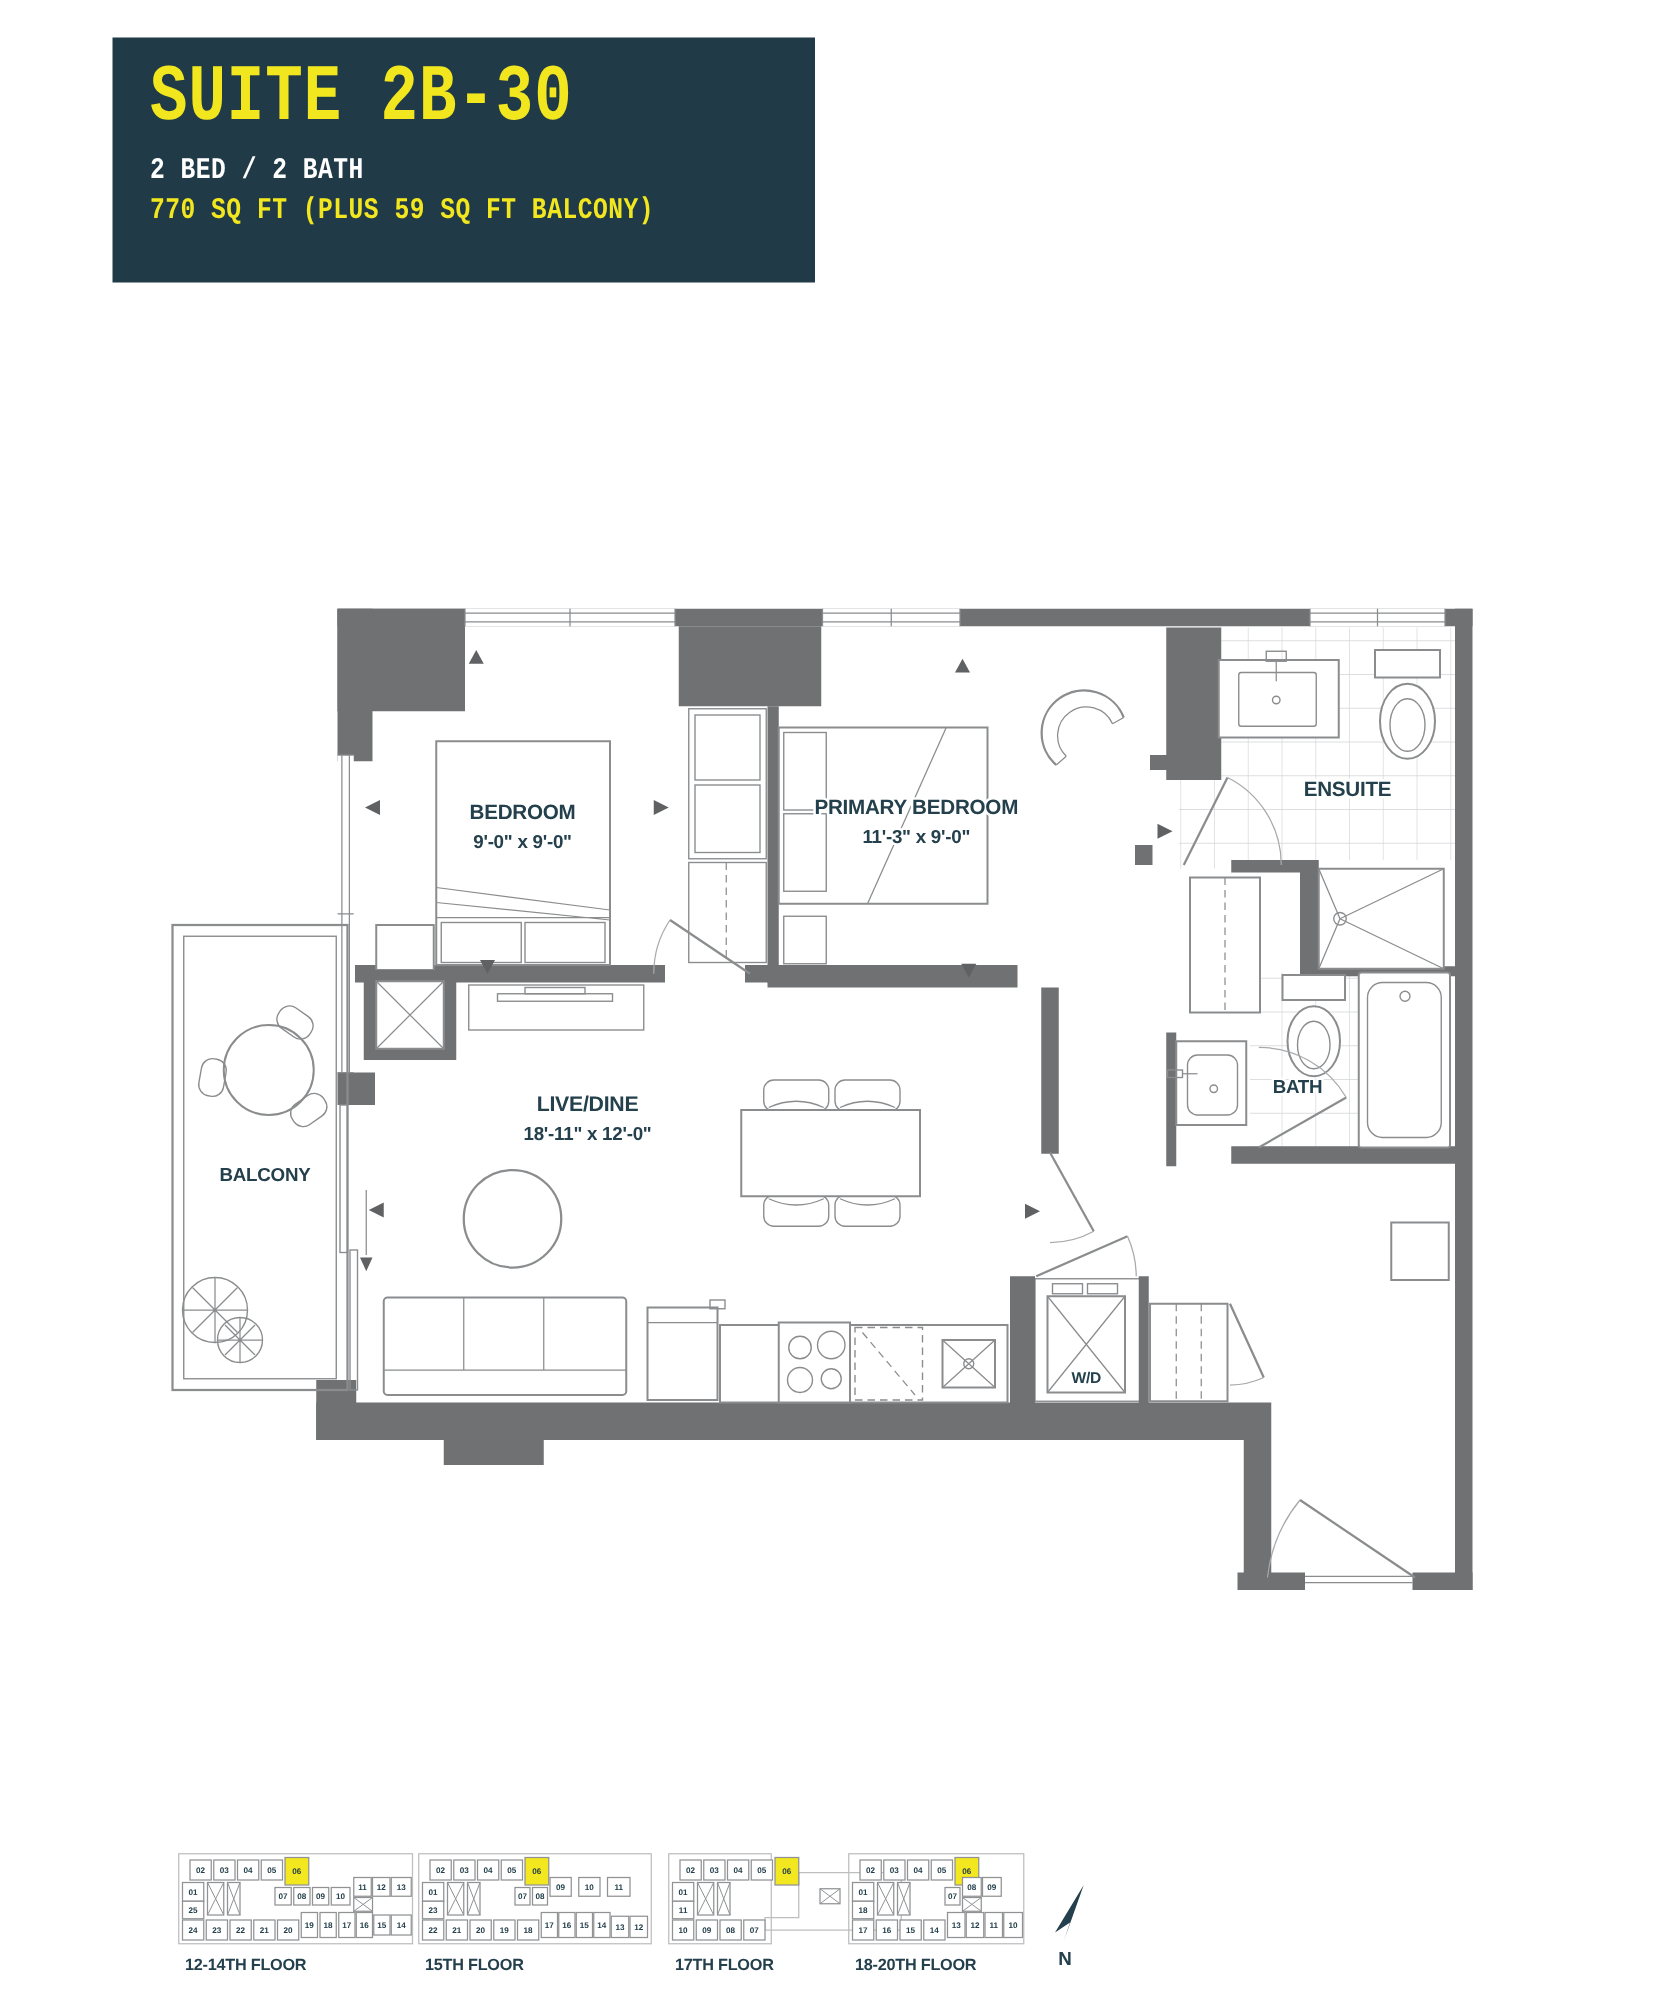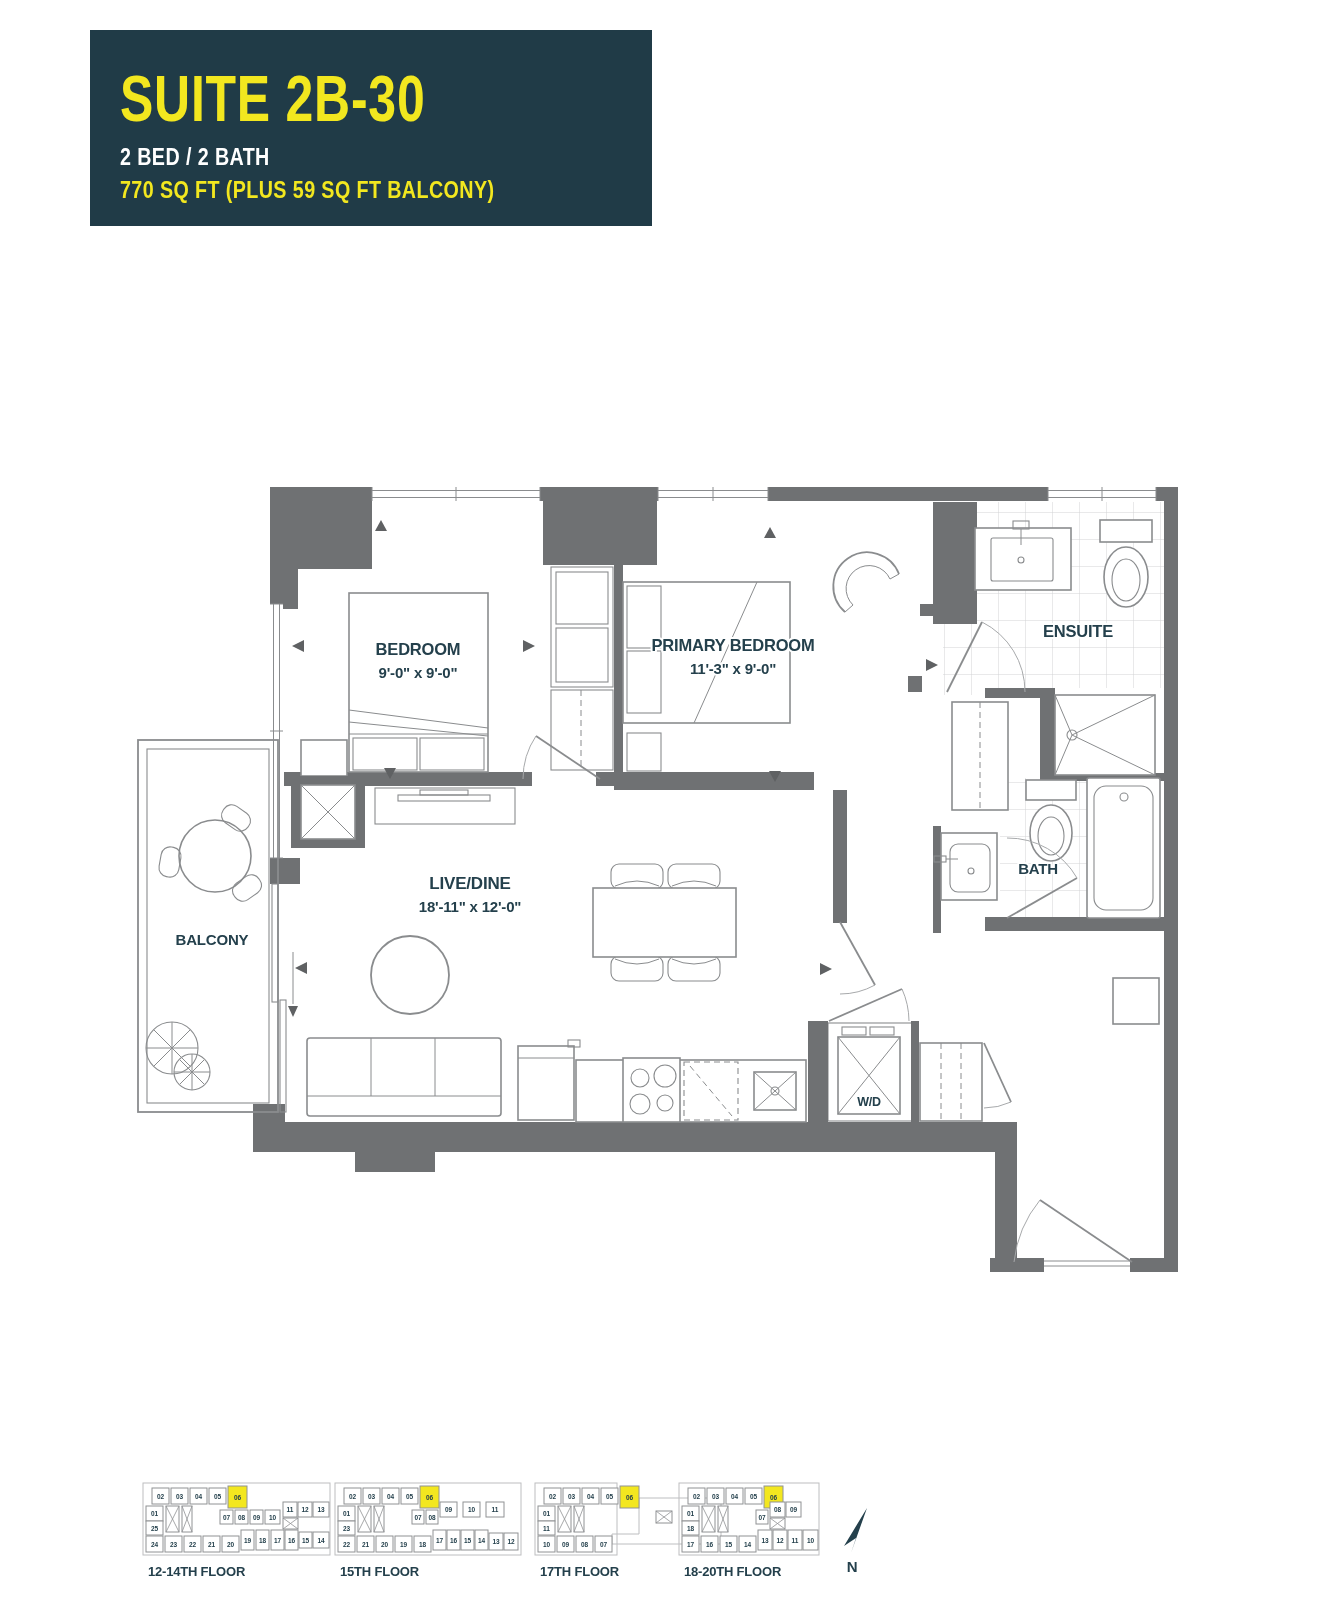--- a/index.html
+++ b/index.html
@@ -1,21 +1,21 @@
 <!DOCTYPE html>
 <html style="--header-bg: #203B47; --accent-yellow: #F2E71F; --wall: #6F7173; --line: #8A8C8E; --text: #24404C; --highlight: #F3E71F; --arrow: #5F6163; --tile: #D2D3D5;"><head>
 <meta charset="utf-8">
 <style>
   :root{
     --header-bg:#203B47; --accent-yellow:#F2E71F; --wall:#6F7173; --line:#8A8C8E;
     --text:#24404C; --highlight:#F3E71F; --arrow:#5F6163; --tile:#D2D3D5;
   }
   html,body{margin:0;padding:0;background:#fff;}
   .page{position:relative;width:1332px;height:1600px;background:#fff;overflow:hidden;font-family:"Liberation Sans",sans-serif;}
-  .header{position:absolute;left:90px;top:30px;width:562px;height:196px;background:var(--header-bg);box-sizing:border-box;padding:36px 0 0 30px;}
+  .header{position:absolute;left:90px;top:30px;width:562px;height:196px;background:var(--header-bg);box-sizing:border-box;padding:16px 0 0 30px;font-family:Liberation Mono, monospace;}
   .suite{color:var(--accent-yellow);font-size:64px;font-weight:bold;line-height:1.05;transform:scaleX(.78);transform-origin:0 50%;letter-spacing:1px;white-space:nowrap;}
   .bedbath{margin-top:10px;font-size:24px;font-weight:bold;color:#fff;transform:scaleX(.82);transform-origin:0 50%;letter-spacing:.5px;white-space:nowrap;}
   .area{margin-top:5px;font-size:24px;font-weight:bold;color:var(--accent-yellow);transform:scaleX(.82);transform-origin:0 50%;letter-spacing:.5px;white-space:nowrap;}
   svg.plan{position:absolute;left:0;top:0;}
   .wall{fill:var(--wall);}
   .fur{fill:#fff;stroke:var(--line);stroke-width:1.6;}
   .fur2{fill:none;stroke:var(--line);stroke-width:1.1;}
   .ln{stroke:var(--line);stroke-width:1.8;fill:none;}
   .ln1{stroke:var(--line);stroke-width:1;fill:none;}
   .arc{stroke:#A7A9AB;stroke-width:1;fill:none;}

